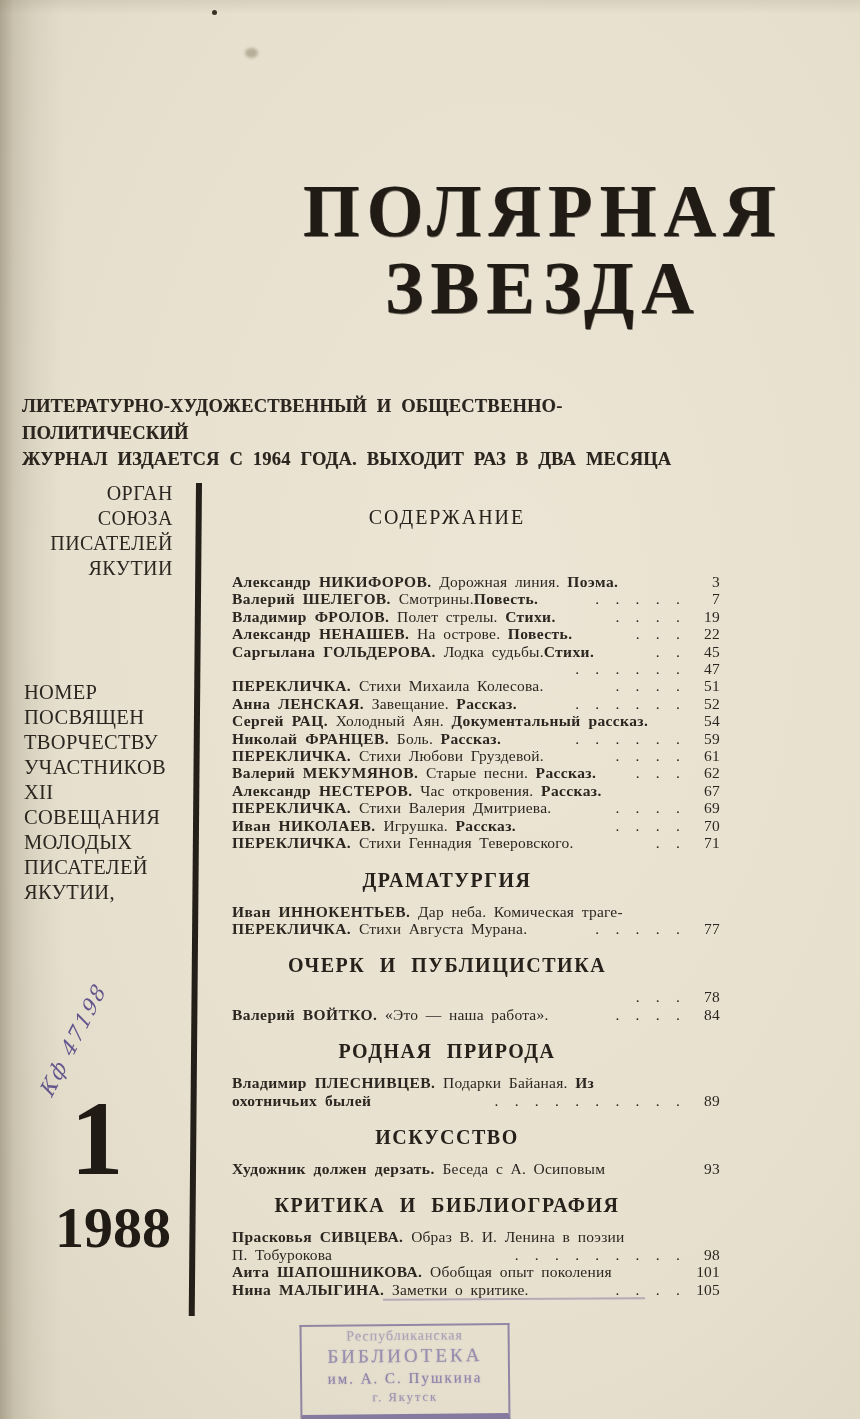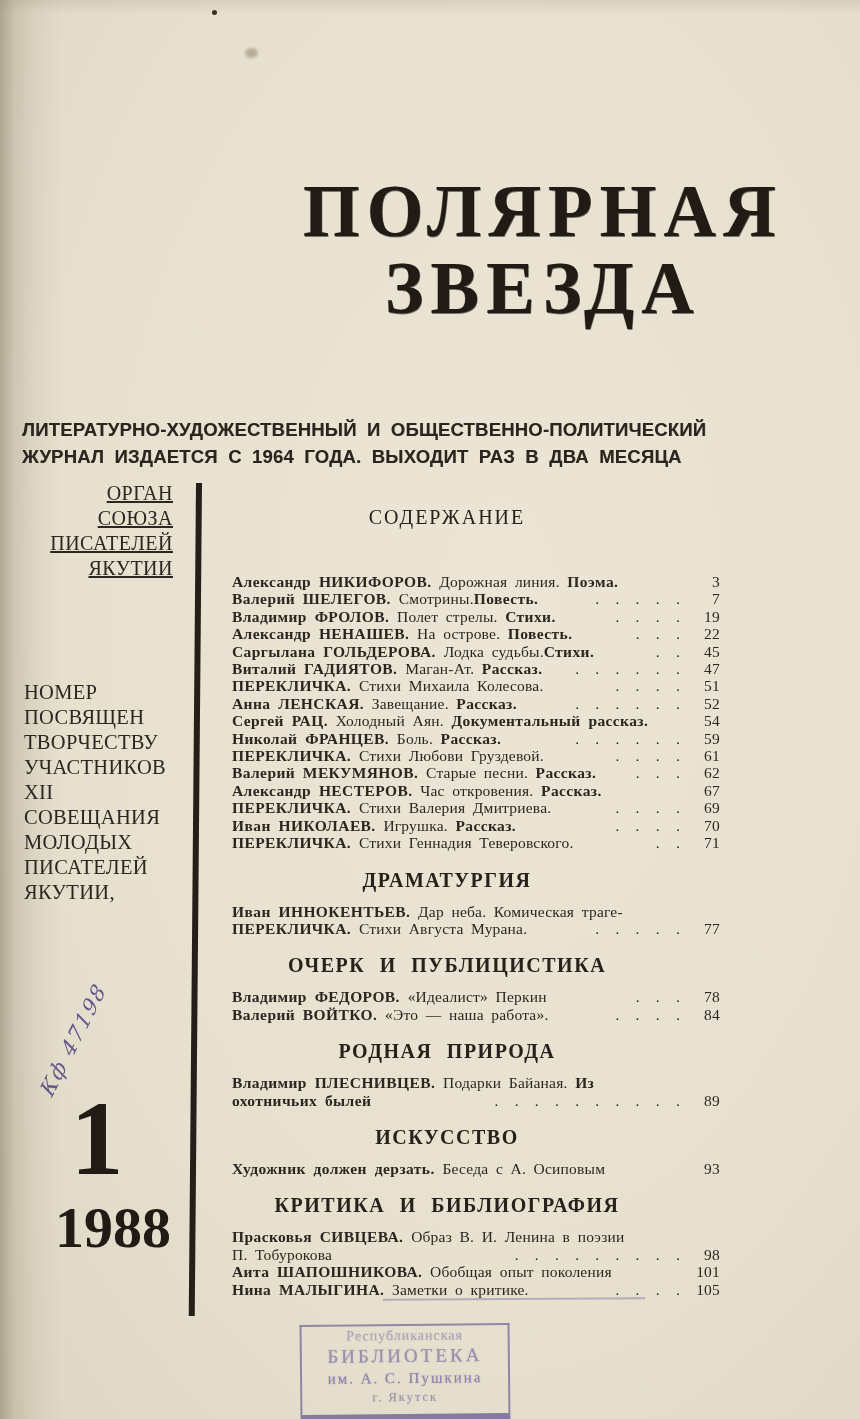--- a/index.html
+++ b/index.html
@@ -19,30 +19,29 @@
   
   .title{
     position:absolute;left:300px;top:124px;width:486px;
     text-align:center;font-weight:bold;
     font-size:73px;line-height:77px;letter-spacing:7px;
     color:#201b15;
     text-shadow:0.5px 0.5px 0 rgba(32,27,21,0.55), -0.5px 0 0 rgba(32,27,21,0.3);
   }
   .subtitle{
     position:absolute;left:22px;top:393px;width:706px;
-    font-family:Liberation Sans, sans-serif;font-weight:bold;
+    font-family:Liberation Serif, serif;font-weight:bold;
     font-size:18.5px;line-height:26.5px;letter-spacing:0.2px;word-spacing:5px;
     color:#2a251e;
     text-shadow:0.3px 0.3px 0 rgba(42,37,30,0.4);
-    margin-top:24px;
   }
   
   .organ{
     position:absolute;left:20px;top:481px;width:153px;
-    text-align:right;font-size:20px;line-height:25px;letter-spacing:0.5px;text-decoration:underline;
+    text-align:right;font-size:20px;line-height:25px;letter-spacing:0.5px;
   }
   .dedication{
     position:absolute;left:24px;top:680px;width:175px;
     text-align:left;font-size:20.5px;line-height:25px;letter-spacing:0.3px;
   }
   .handwriting{
     position:absolute;left:46px;top:1082px;
     font-family:"DejaVu Serif", serif;font-style:italic;
     font-size:21px;letter-spacing:2px;
     color:#4c3f82;opacity:0.85;
@@ -174,21 +173,20 @@
           <span class="txt"><span class="seg b">Александр НЕНАШЕВ. </span><span class="seg">На острове. </span><span class="seg b">Повесть.</span></span>
           <span class="dots">. . .</span>
           <span class="pg">22</span>
         </div>
         <div class="toc-line">
           <span class="txt"><span class="seg b">Саргылана ГОЛЬДЕРОВА. </span><span class="seg">Лодка судьбы.</span><span class="seg b">Стихи.</span></span>
           <span class="dots">. .</span>
           <span class="pg">45</span>
         </div>
         <div class="toc-line">
-          <span class="txt"><span class="seg b">Виталий ГАДИЯТОВ. </span><span class="seg">Маган-Ат. </span><span class="seg b">Рассказ.</span></span>
           <span class="dots">. . . . . .</span>
           <span class="pg">47</span>
         </div>
         <div class="toc-line">
           <span class="txt"><span class="seg b">ПЕРЕКЛИЧКА. </span><span class="seg">Стихи Михаила Колесова.</span></span>
           <span class="dots">. . . .</span>
           <span class="pg">51</span>
         </div>
         <div class="toc-line">
           <span class="txt"><span class="seg b">Анна ЛЕНСКАЯ. </span><span class="seg">Завещание. </span><span class="seg b">Рассказ.</span></span>
@@ -241,21 +239,20 @@
           <span class="dots"></span>
           <span class="pg"></span>
         </div>
         <div class="toc-line">
           <span class="txt"><span class="seg b">ПЕРЕКЛИЧКА. </span><span class="seg">Стихи Августа Мурана.</span></span>
           <span class="dots">. . . . .</span>
           <span class="pg">77</span>
         </div>
         <div class="sec-heading">ОЧЕРК И ПУБЛИЦИСТИКА</div>
         <div class="toc-line">
-          <span class="txt"><span class="seg b">Владимир ФЕДОРОВ. </span><span class="seg">«Идеалист» Перкин</span></span>
           <span class="dots">. . .</span>
           <span class="pg">78</span>
         </div>
         <div class="toc-line">
           <span class="txt"><span class="seg b">Валерий ВОЙТКО. </span><span class="seg">«Это — наша работа».</span></span>
           <span class="dots">. . . .</span>
           <span class="pg">84</span>
         </div>
         <div class="sec-heading">РОДНАЯ ПРИРОДА</div>
         <div class="toc-line">

